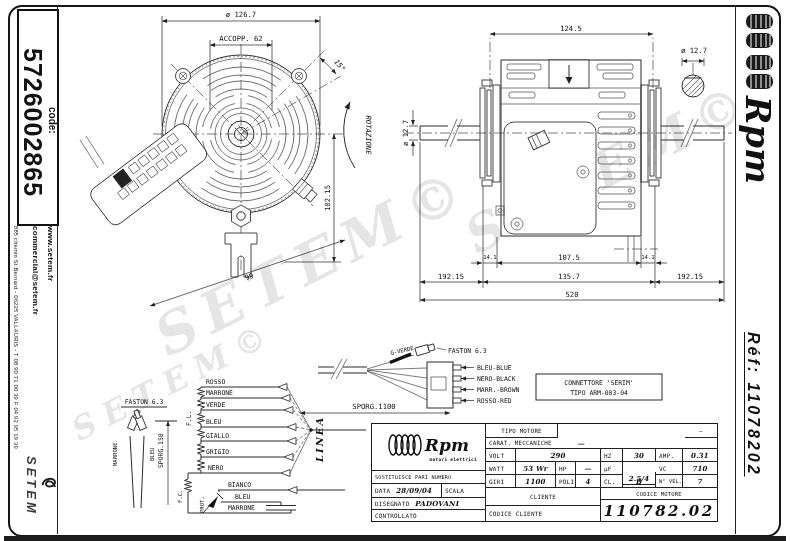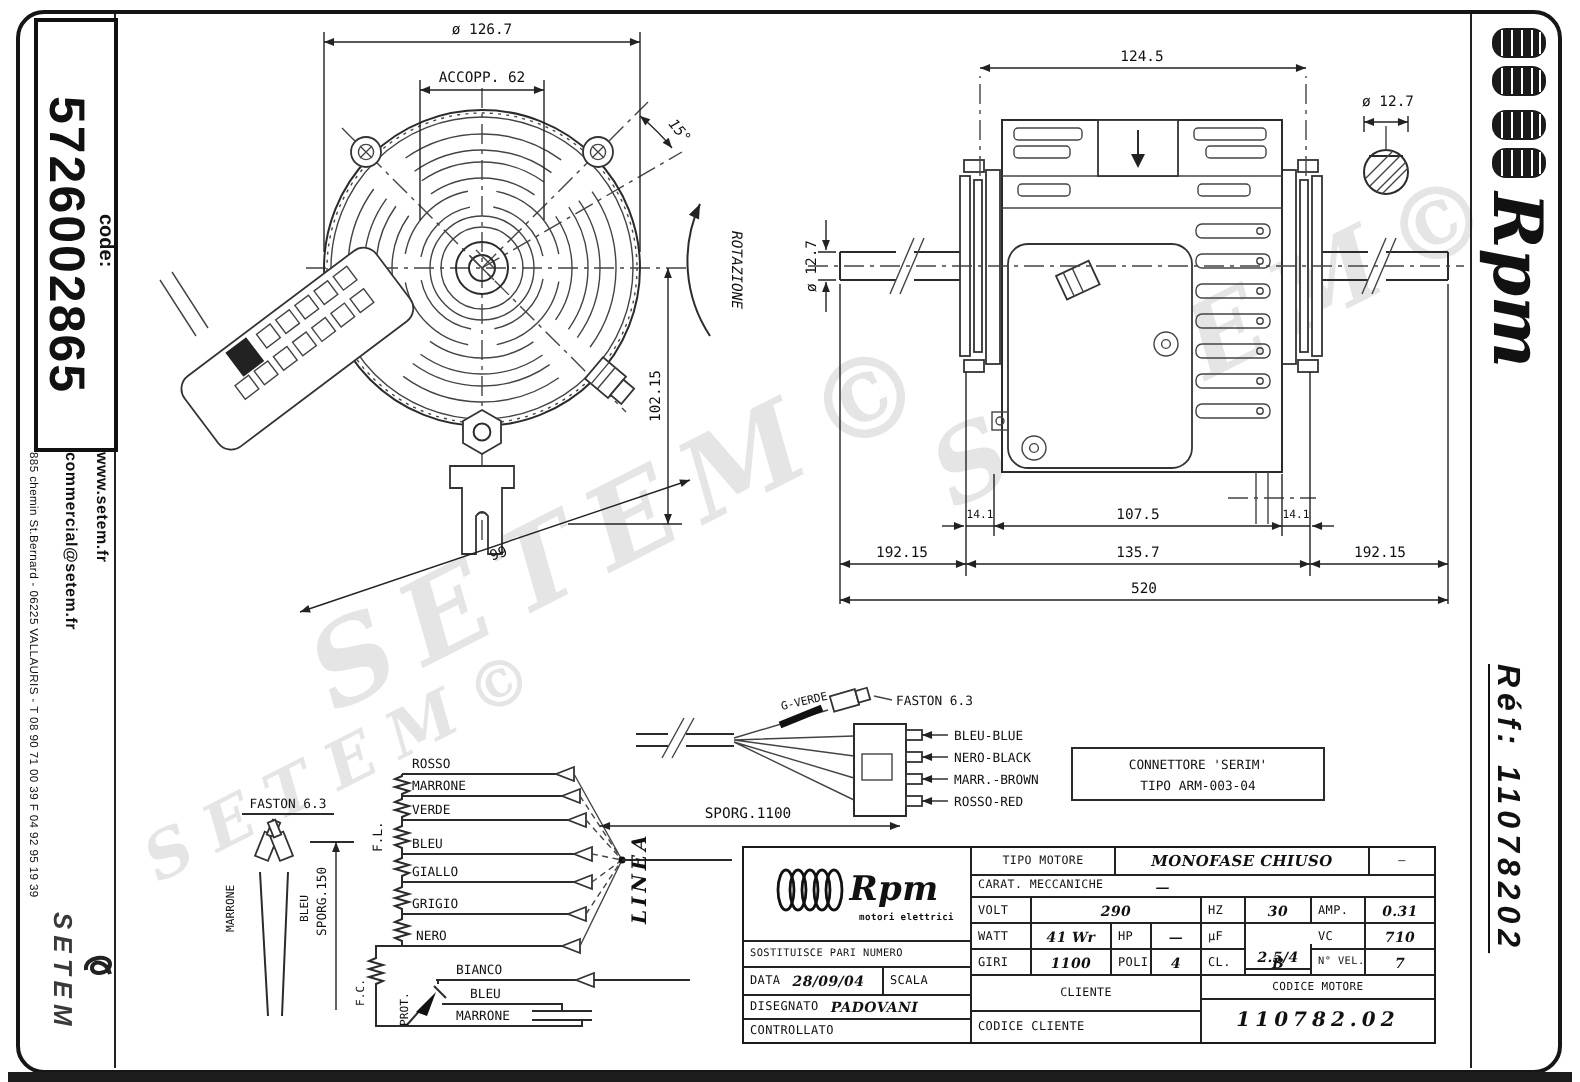--- a/index.html
+++ b/index.html
@@ -34,21 +34,21 @@
        font-family:"Liberation Sans",sans-serif;letter-spacing:3px;}
 
   
   .tbl{position:absolute;left:371px;top:423px;width:345px;height:97px;border:1.6px solid #1a1a1a;
        background:#fff;z-index:4;box-sizing:content-box;}
   .tc{position:absolute;box-sizing:border-box;font-size:6px;display:flex;align-items:center;
       padding:0 3px;overflow:hidden;white-space:nowrap;letter-spacing:.2px;}
   .br{border-right:1px solid #222;} .bb{border-bottom:1px solid #222;}
   .cen{justify-content:center;}
   .val{font-style:italic;font-family:"DejaVu Serif",serif;font-weight:bold;font-size:7px;}
-  .bigval{font-style:italic;font-family:"DejaVu Serif",serif;font-weight:bold;font-size:10px;letter-spacing:2.5px;}
+  .bigval{font-style:italic;font-family:"DejaVu Serif",serif;font-weight:bold;font-size:15px;letter-spacing:2.5px;}
   .tlogo{display:flex;align-items:center;gap:3px;}
   .rpmtxt{font-family:"DejaVu Serif",serif;font-style:italic;font-weight:bold;font-size:17px;}
   .rpmsub{font-size:4.6px;font-weight:bold;text-align:right;width:100%;padding-right:10px;letter-spacing:.2px;}
 
   
   svg .ln{stroke:#2b2b2b;stroke-width:1;fill:none;}
   svg .lt{stroke:#444;stroke-width:.7;fill:none;}
   svg .wh{fill:#fff;stroke:#333;stroke-width:.9;}
   svg .dim{stroke:#222;stroke-width:.7;fill:none;}
   svg .cl{stroke:#444;stroke-width:.7;fill:none;stroke-dasharray:10 3 2 3;}
@@ -411,36 +411,35 @@
       <span class="val" style="margin-left:6px">28/09/04</span>
     </div>
     <div class="tc br bb" style="left:70px;top:60px;width:44px;height:14px">SCALA</div>
     <div class="tc br bb" style="left:0;top:74px;width:114px;height:12px">
       <span>DISEGNATO</span>
       <span class="val" style="margin-left:6px">PADOVANI</span>
     </div>
     <div class="tc br" style="left:0;top:86px;width:114px;height:11px">CONTROLLATO</div>
 
     <div class="tc br bb cen" style="left:114px;top:0;width:72px;height:14px;font-size:5.8px">TIPO MOTORE</div>
-    <div class="tc br bb cen val" style="left:186px;top:0;width:127px;height:14px;font-size:7.5px">MONOFASE CHIUSO</div>
     <div class="tc bb cen" style="left:313px;top:0;width:32px;height:14px">—</div>
     <div class="tc bb" style="left:114px;top:14px;width:231px;height:11px;font-size:5.8px">
       <span>CARAT. MECCANICHE</span>
       <span class="val" style="margin-left:26px">—</span>
     </div>
 
     <div class="tc br bb" style="left:114px;top:25px;width:30px;height:13px">VOLT</div>
     <div class="tc br bb cen val" style="left:144px;top:25px;width:85px;height:13px">290</div>
     <div class="tc br bb" style="left:229px;top:25px;width:22px;height:13px">HZ</div>
     <div class="tc br bb cen val" style="left:251px;top:25px;width:33px;height:13px">30</div>
     <div class="tc br bb" style="left:284px;top:25px;width:27px;height:13px">AMP.</div>
     <div class="tc bb cen val" style="left:311px;top:25px;width:34px;height:13px">0.31</div>
 
     <div class="tc br bb" style="left:114px;top:38px;width:30px;height:13px">WATT</div>
-    <div class="tc br bb cen val" style="left:144px;top:38px;width:40px;height:13px">41 Wr</div>
+    <div class="tc br bb cen val" style="left:144px;top:38px;width:40px;height:13px">53 Wr</div>
     <div class="tc br bb" style="left:184px;top:38px;width:20px;height:13px">HP</div>
     <div class="tc br bb cen val" style="left:204px;top:38px;width:25px;height:13px">—</div>
     <div class="tc br bb" style="left:229px;top:38px;width:22px;height:13px">µF</div>
     <div class="tc br bb cen val" style="left:251px;top:48px;width:33px;height:13px">2.5/4</div>
     <div class="tc br bb" style="left:284px;top:38px;width:27px;height:13px">VC</div>
     <div class="tc bb cen val" style="left:311px;top:38px;width:34px;height:13px">710</div>
 
     <div class="tc br bb" style="left:114px;top:51px;width:30px;height:13px">GIRI</div>
     <div class="tc br bb cen val" style="left:144px;top:51px;width:40px;height:13px">1100</div>
     <div class="tc br bb" style="left:184px;top:51px;width:20px;height:13px">POLI</div>

